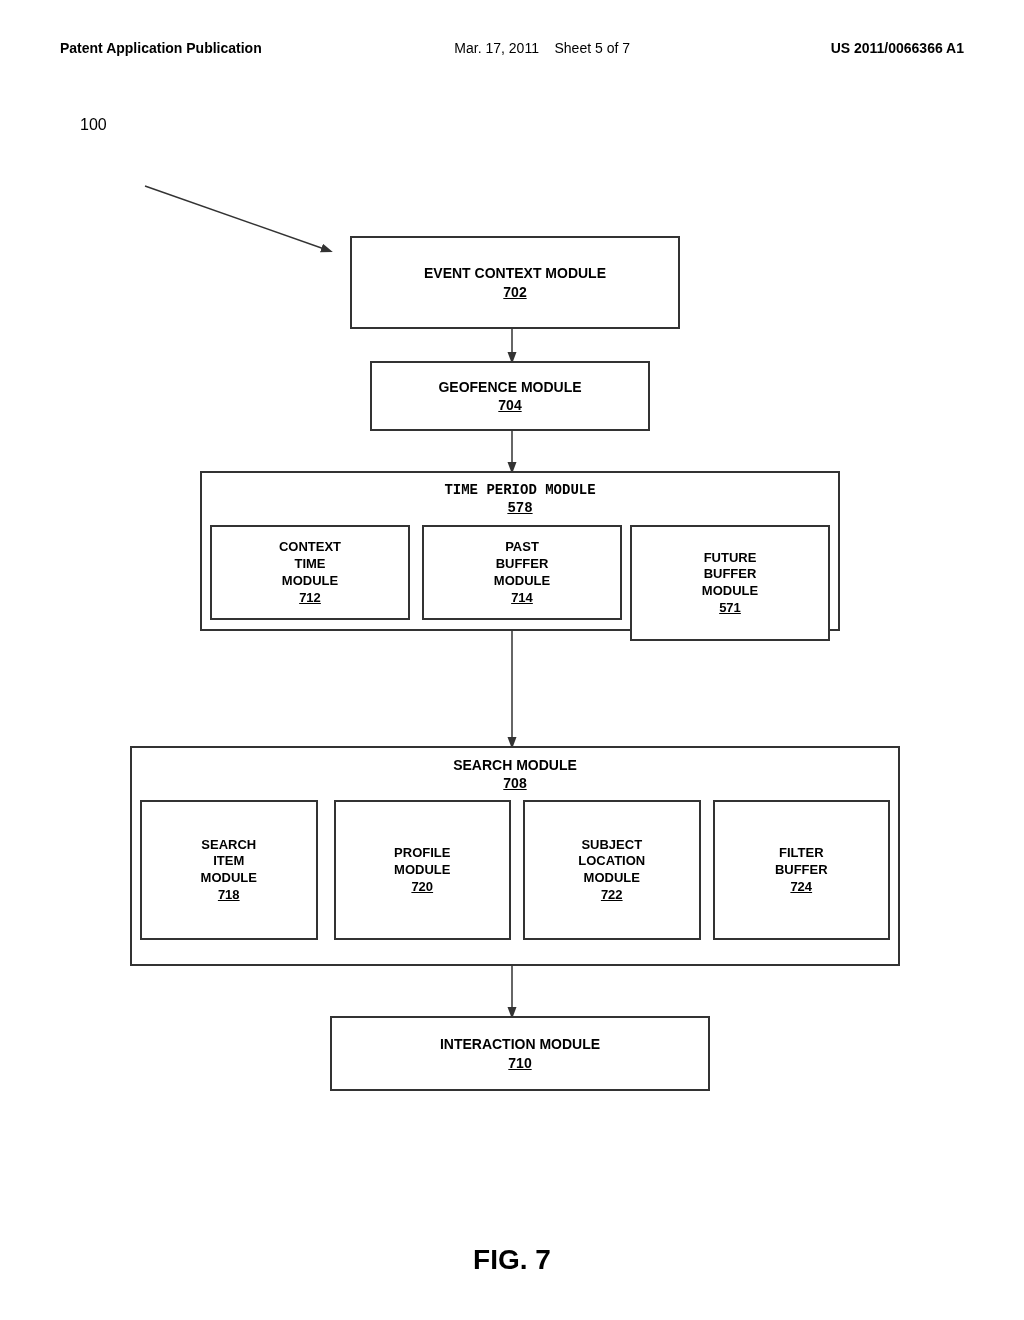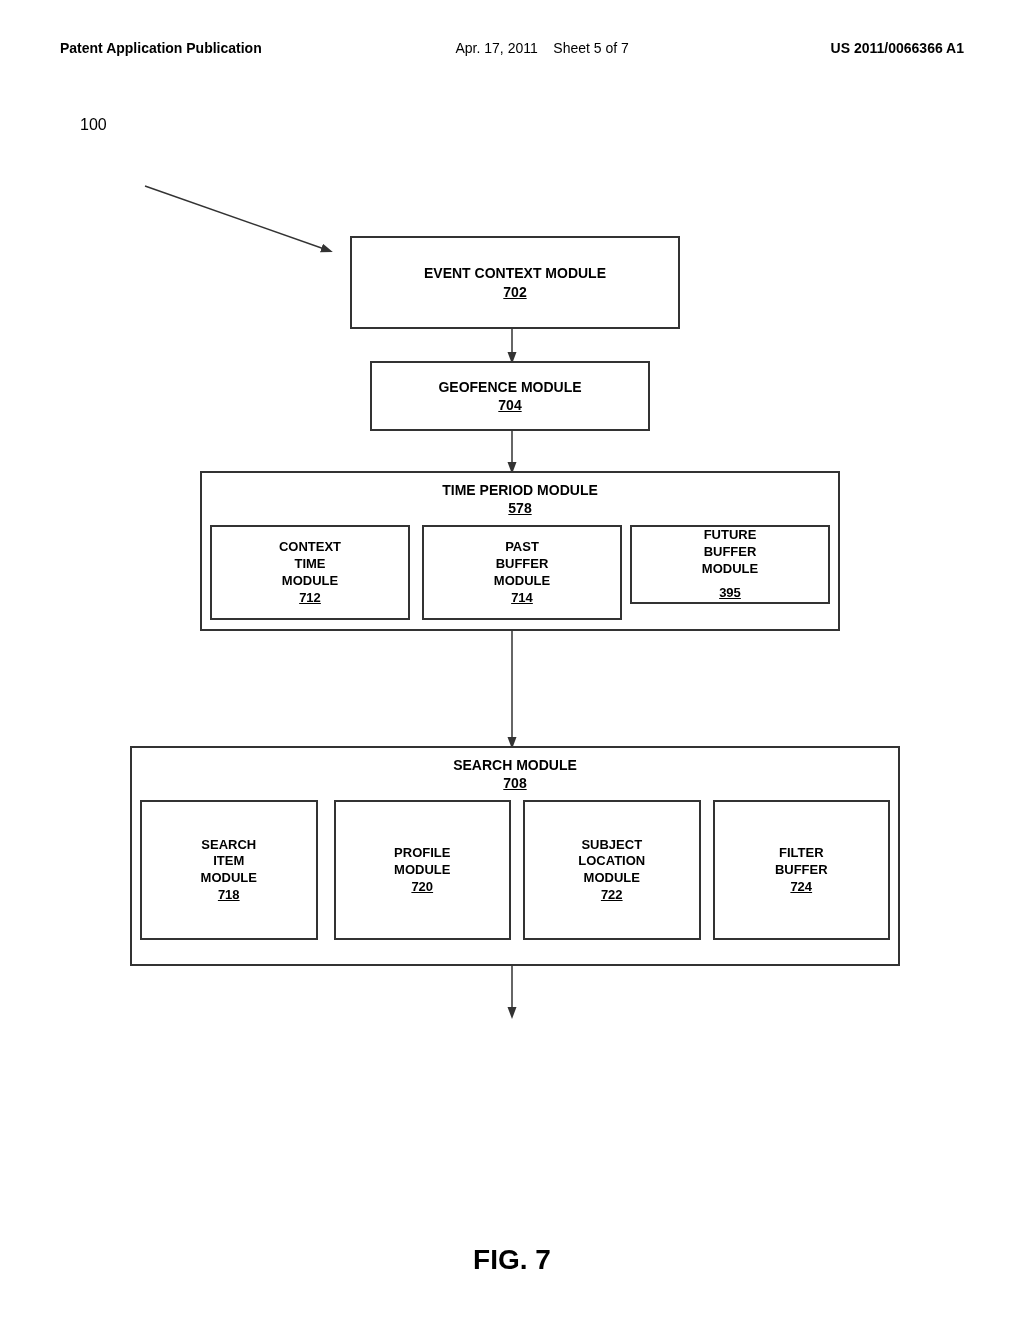--- a/index.html
+++ b/index.html
@@ -77,21 +77,21 @@
       font-size: 28px;
       font-weight: bold;
     }
   </style>
 </head>
 <body>
 
 <div class="header">
   <div class="header-left">Patent Application Publication</div>
   <div class="header-center">
-    <span>Apr. 17, 2011</span>&nbsp;&nbsp;&nbsp;
+    <span>Mar. 17, 2011</span>&nbsp;&nbsp;&nbsp;
     <span>Sheet 5 of 7</span>
   </div>
   <div class="header-right">US 2011/0066366 A1</div>
 </div>
 
 <div class="diagram" style="height:1200px;">
 
   <div class="ref-label">100</div>
   <svg class="arrows-svg" style="position:absolute;top:0;left:0;width:100%;height:100%;pointer-events:none;">
 
@@ -116,46 +116,46 @@
     <span>EVENT CONTEXT MODULE</span>
     <span class="module-number">702</span>
   </div>
 
   <div class="module-box" style="left:370px; top:265px; width:280px; height:70px;">
     <span>GEOFENCE MODULE</span>
     <span class="module-number">704</span>
   </div>
 
   <div class="module-box" style="left:200px; top:375px; width:640px; height:160px; justify-content:flex-start; padding-top:8px;">
-    <div style="text-align:center;">
+    <div style="text-align:center;font-family:Liberation Mono, monospace;">
       <span>TIME PERIOD MODULE</span><br>
       <span class="module-number">578</span>
     </div>
 
     <div style="display:flex; gap:0; margin-top:8px; width:100%;">
 
       <div class="module-box" style="position:relative; flex:1; height:95px; border:2px solid #333; margin:0 8px 8px 8px; font-size:13px;">
         <span style="white-space:pre-line;">CONTEXT
 TIME
 MODULE</span>
         <span class="module-number">712</span>
       </div>
 
       <div class="module-box" style="position:relative; flex:1; height:95px; border:2px solid #333; margin:0 4px 8px 4px; font-size:13px;">
         <span style="white-space:pre-line;">PAST
 BUFFER
 MODULE</span>
         <span class="module-number">714</span>
       </div>
 
-      <div class="module-box" style="position:relative; flex:1; height:79px; border:2px solid #333; margin:0 8px 8px 4px; font-size:13px;justify-content:space-between;">
+      <div class="module-box" style="position:relative; flex:1; height:116px; border:2px solid #333; margin:0 8px 8px 4px; font-size:13px;">
         <span style="white-space:pre-line;">FUTURE
 BUFFER
 MODULE</span>
-        <span class="module-number">395</span>
+        <span class="module-number">571</span>
       </div>
     </div>
   </div>
 
   <div class="module-box" style="left:130px; top:650px; width:770px; height:220px; justify-content:flex-start; padding-top:8px;">
     <div style="text-align:center;">
       <span>SEARCH MODULE</span><br>
       <span class="module-number">708</span>
     </div>
 
@@ -182,16 +182,20 @@
       </div>
 
       <div class="module-box" style="position:relative; flex:1; height:140px; border:2px solid #333; margin:0 8px 8px 4px; font-size:13px;">
         <span style="white-space:pre-line;">FILTER
 BUFFER</span>
         <span class="module-number">724</span>
       </div>
     </div>
   </div>
 
+  <div class="module-box" style="left:330px; top:920px; width:380px; height:75px;">
+    <span>INTERACTION MODULE</span>
+    <span class="module-number">710</span>
+  </div>
 
   <div class="fig-label" style="position:absolute; bottom:20px;">FIG. 7</div>
 
 </div>
 
 </body></html>

